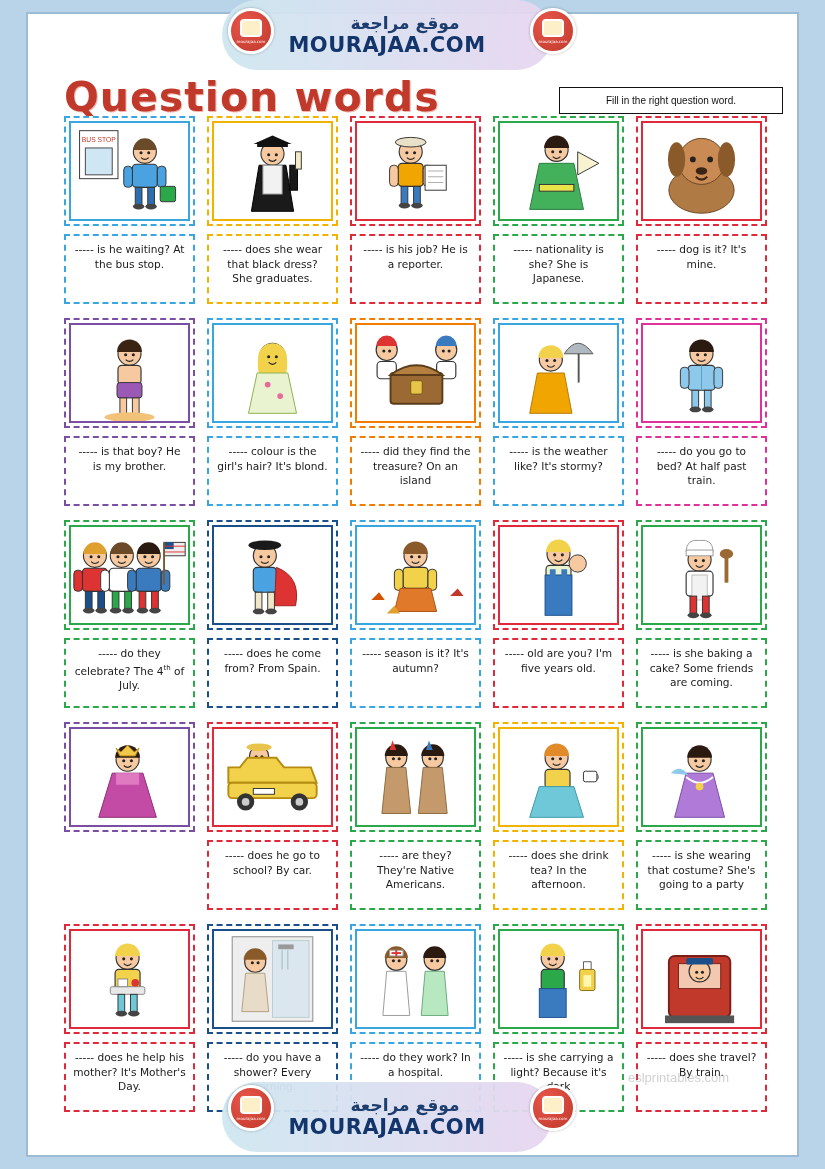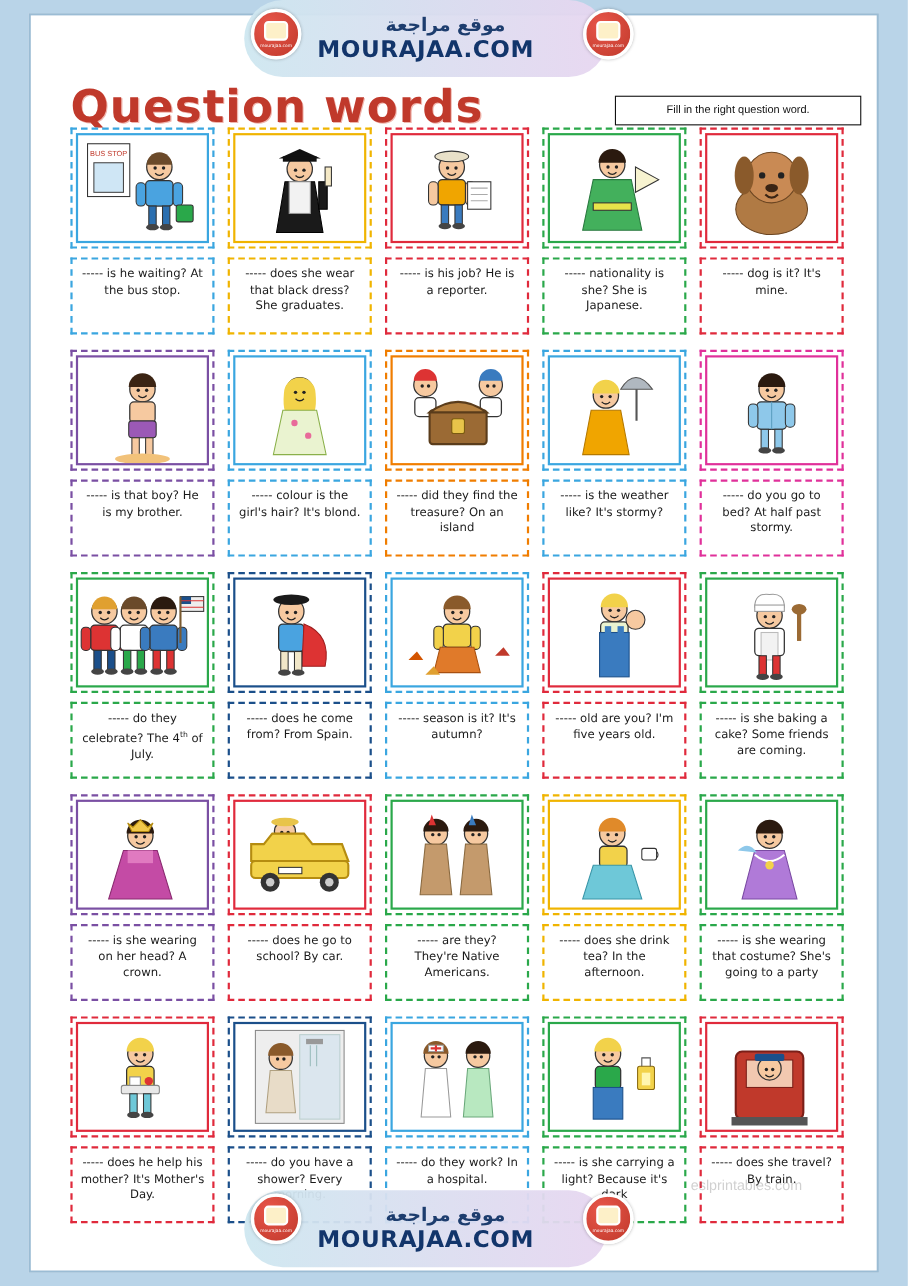--- a/index.html
+++ b/index.html
@@ -408,21 +408,21 @@
                 <rect x="73" y="44" width="9" height="22" rx="4" fill="#8ec8ea" stroke="#333" stroke-width="1"></rect>
         <rect x="50" y="68" width="7" height="18" fill="#8ec8ea" stroke="#333" stroke-width="1"></rect>
                 <rect x="63" y="68" width="7" height="18" fill="#8ec8ea" stroke="#333" stroke-width="1"></rect>
                 <ellipse cx="53.5" cy="88" rx="6" ry="3" fill="#444"></ellipse>
                 <ellipse cx="66.5" cy="88" rx="6" ry="3" fill="#444"></ellipse>
         <line x1="60" y1="42" x2="60" y2="68" stroke="#5a9ec0"></line>
               </svg>
             </div>
           </div>
           <div class="text-frame" style="border-color: rgb(224, 48, 154);">
-            <p>----- do you go to bed? At half past stormy.</p>
+            <p>----- do you go to bed? At half past train.</p>
           </div>
         </div>
         <div class="cell">
           <div class="pic-frame" style="border-color: rgb(42, 168, 74);">
             <div class="pic-inner" style="border-color: rgb(42, 168, 74);">
               <svg viewBox="0 0 120 100" width="100%" height="100%" preserveAspectRatio="xMidYMax meet">
                 <circle cx="24" cy="30" r="12" fill="#f6c9a0" stroke="#333" stroke-width="1.2"></circle>
                 <path d="M12 28 a12 12 0 0 1 24 0 z" fill="#e0a030"></path>
                 <circle cx="20" cy="31" r="1.6" fill="#222"></circle>
                 <circle cx="28" cy="31" r="1.6" fill="#222"></circle>
@@ -569,23 +569,20 @@
                 <path d="M45 30 a13 13 0 0 1 26 0 z" fill="#2b1a0f"></path>
                 <circle cx="54" cy="33" r="1.6" fill="#222"></circle>
                 <circle cx="62" cy="33" r="1.6" fill="#222"></circle>
                 <path d="M54 38 q4 4 8 0" stroke="#222" fill="none" stroke-width="1.2"></path>
         <path d="M46 20 l4 8 h16 l4 -8 l-5 4 l-7 -7 l-7 7 z" fill="#f2c84a" stroke="#b58c10"></path>
         <path d="M42 46 h32 l14 46 h-60 z" fill="#c44ba5" stroke="#8a2a70"></path>
         <rect x="46" y="46" width="24" height="12" fill="#e07ac0"></rect>
               </svg>
             </div>
           </div>
-          <div class="text-frame" style="border-color: rgb(122, 79, 163);">
-            <p>----- is she wearing on her head? A crown.</p>
-          </div>
         </div>
         <div class="cell">
           <div class="pic-frame" style="border-color: rgb(224, 42, 60);">
             <div class="pic-inner" style="border-color: rgb(224, 42, 60);">
               <svg viewBox="0 0 120 100" width="100%" height="100%" preserveAspectRatio="xMidYMax meet">
                 <circle cx="46" cy="28" r="10" fill="#f6c9a0" stroke="#333" stroke-width="1.2"></circle>
                 <circle cx="43" cy="29" r="1.6" fill="#222"></circle>
                 <circle cx="49" cy="29" r="1.6" fill="#222"></circle>
                 <path d="M42 33 q4 4 8 0" stroke="#222" fill="none" stroke-width="1.2"></path>
                 <ellipse cx="46" cy="19" rx="13" ry="4" fill="#e8c44a"></ellipse>

